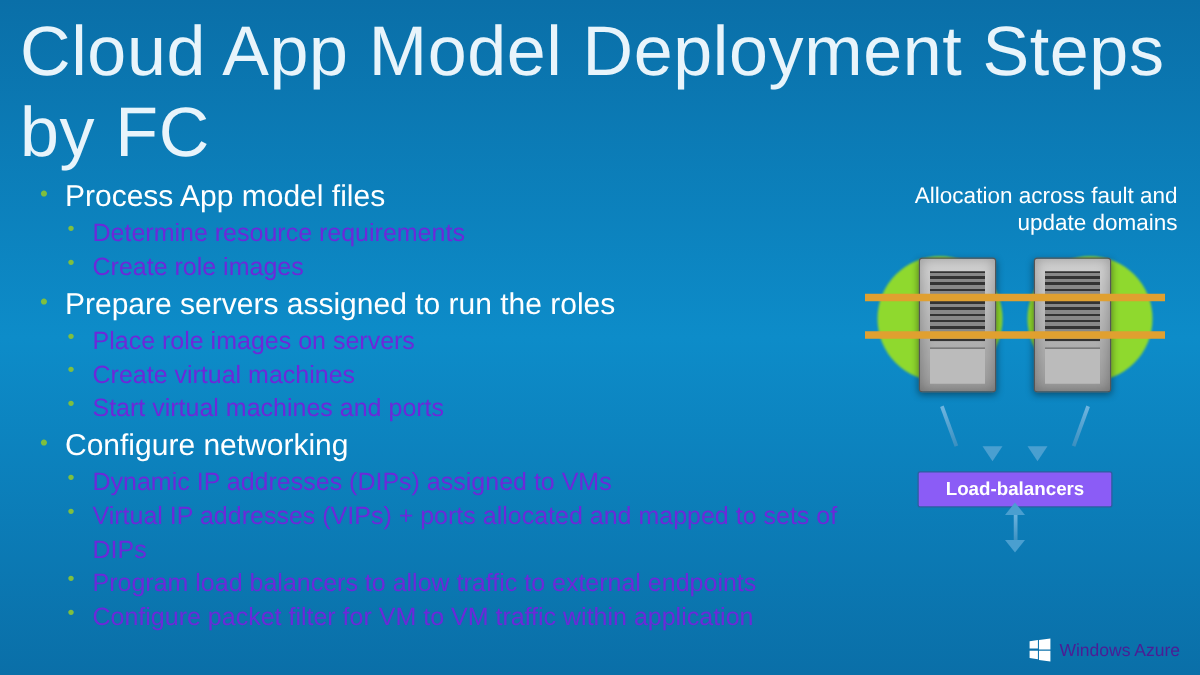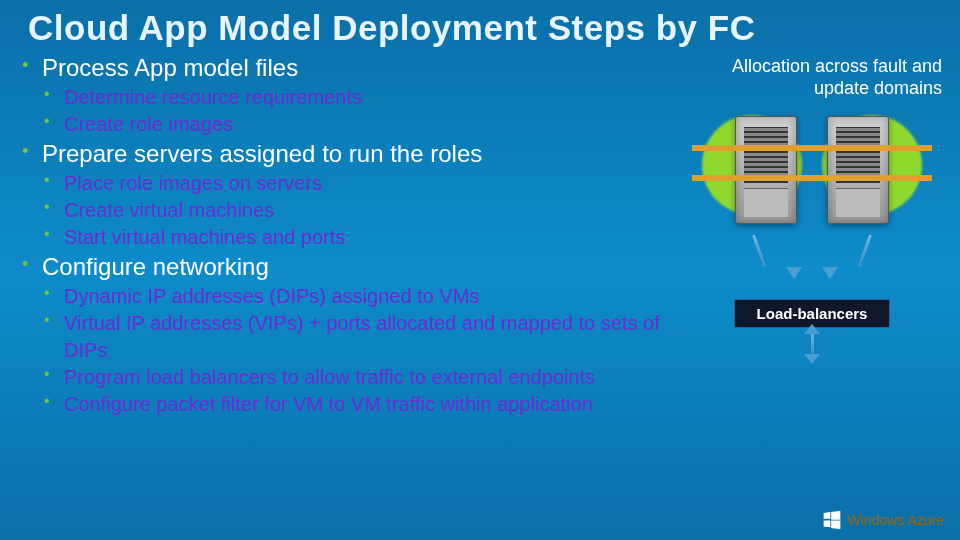--- a/index.html
+++ b/index.html
@@ -6,29 +6,29 @@
   body {
     width: 960px;
     height: 540px;
     background: linear-gradient(180deg, #0a6fa8 0%, #0d8cc9 50%, #0a6fa8 100%);
     font-family: "Segoe UI Light", "Segoe UI", -apple-system, sans-serif;
     color: #fff;
     overflow: hidden;
     position: relative;
   }
   .title {
-    font-size: 35px;
-    font-weight: 700;
-    padding: 8px 0 0 28px;
+    font-size: 56px;
+    font-weight: 400;
+    padding: 8px 0 0 16px;
     letter-spacing: 0.5px;
     color: #e8f4fb;
   }
   .content {
     display: flex;
-    padding: 6px 18px 0 18px;
+    padding: 6px 18px 0 28px;
   }
   .list-col {
     flex: 1;
   }
   ul { list-style: none; }
   .lvl1 > li {
     position: relative;
     padding-left: 24px;
     margin-bottom: 2px;
   }
@@ -138,36 +138,36 @@
     border-right: 8px solid transparent;
   }
   .arrow-stem {
     position: absolute;
     width: 3px;
     background: linear-gradient(180deg, #6fb5e0, #3a8fc0);
   }
   .lb-box {
     display: inline-block;
     padding: 5px 22px;
-    background: #0f172a;
+    background: #8b5cf6;
     border: 1px solid #2e5da0;
     color: #fff;
     font-size: 15px;
     font-weight: 600;
     border-radius: 2px;
-    margin-top: 14px;
+    margin-top: 2px;
   }
   .azure-logo {
     position: absolute;
     right: 16px;
     bottom: 10px;
     display: flex;
     align-items: center;
     gap: 6px;
-    color: #a16207;
+    color: #4c1d95;
     font-size: 14px;
     font-weight: 400;
   }
   .azure-logo svg { width: 20px; height: 20px; fill: #fff; }
 </style>
 </head>
 <body>
 
 <div class="title">Cloud App Model Deployment Steps by FC</div>
 

